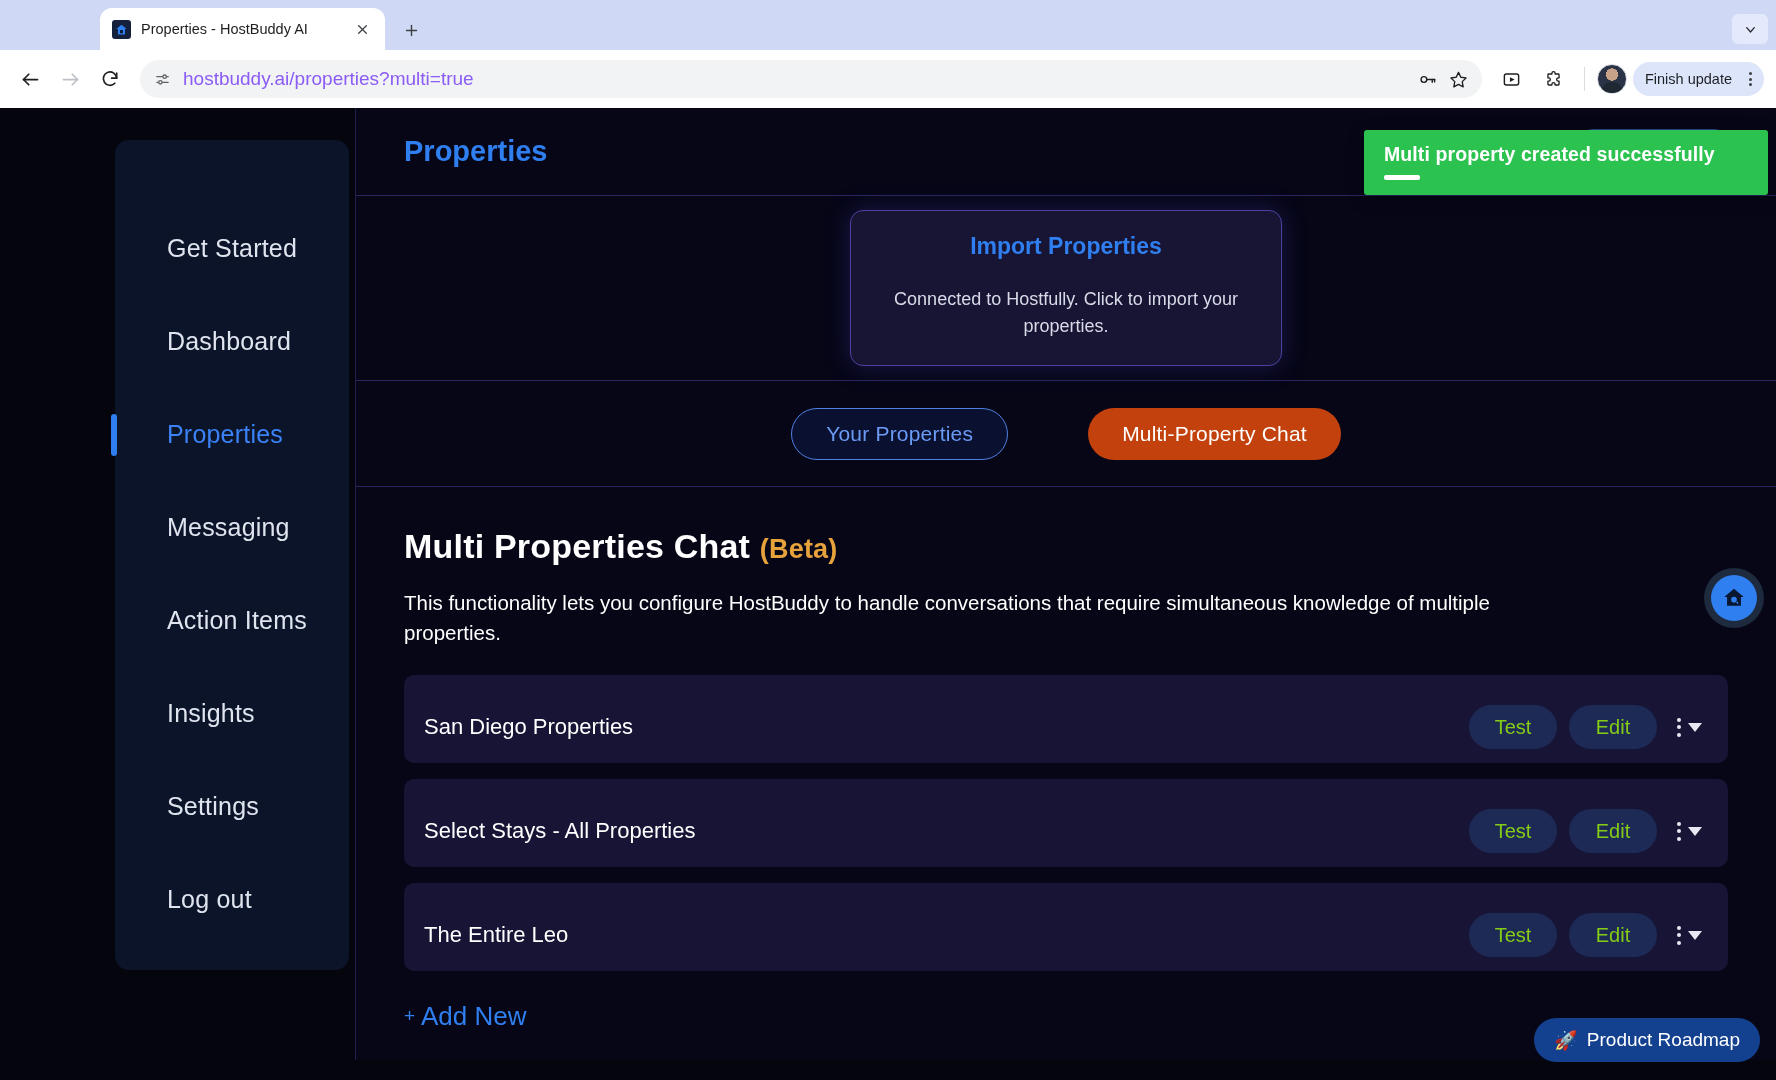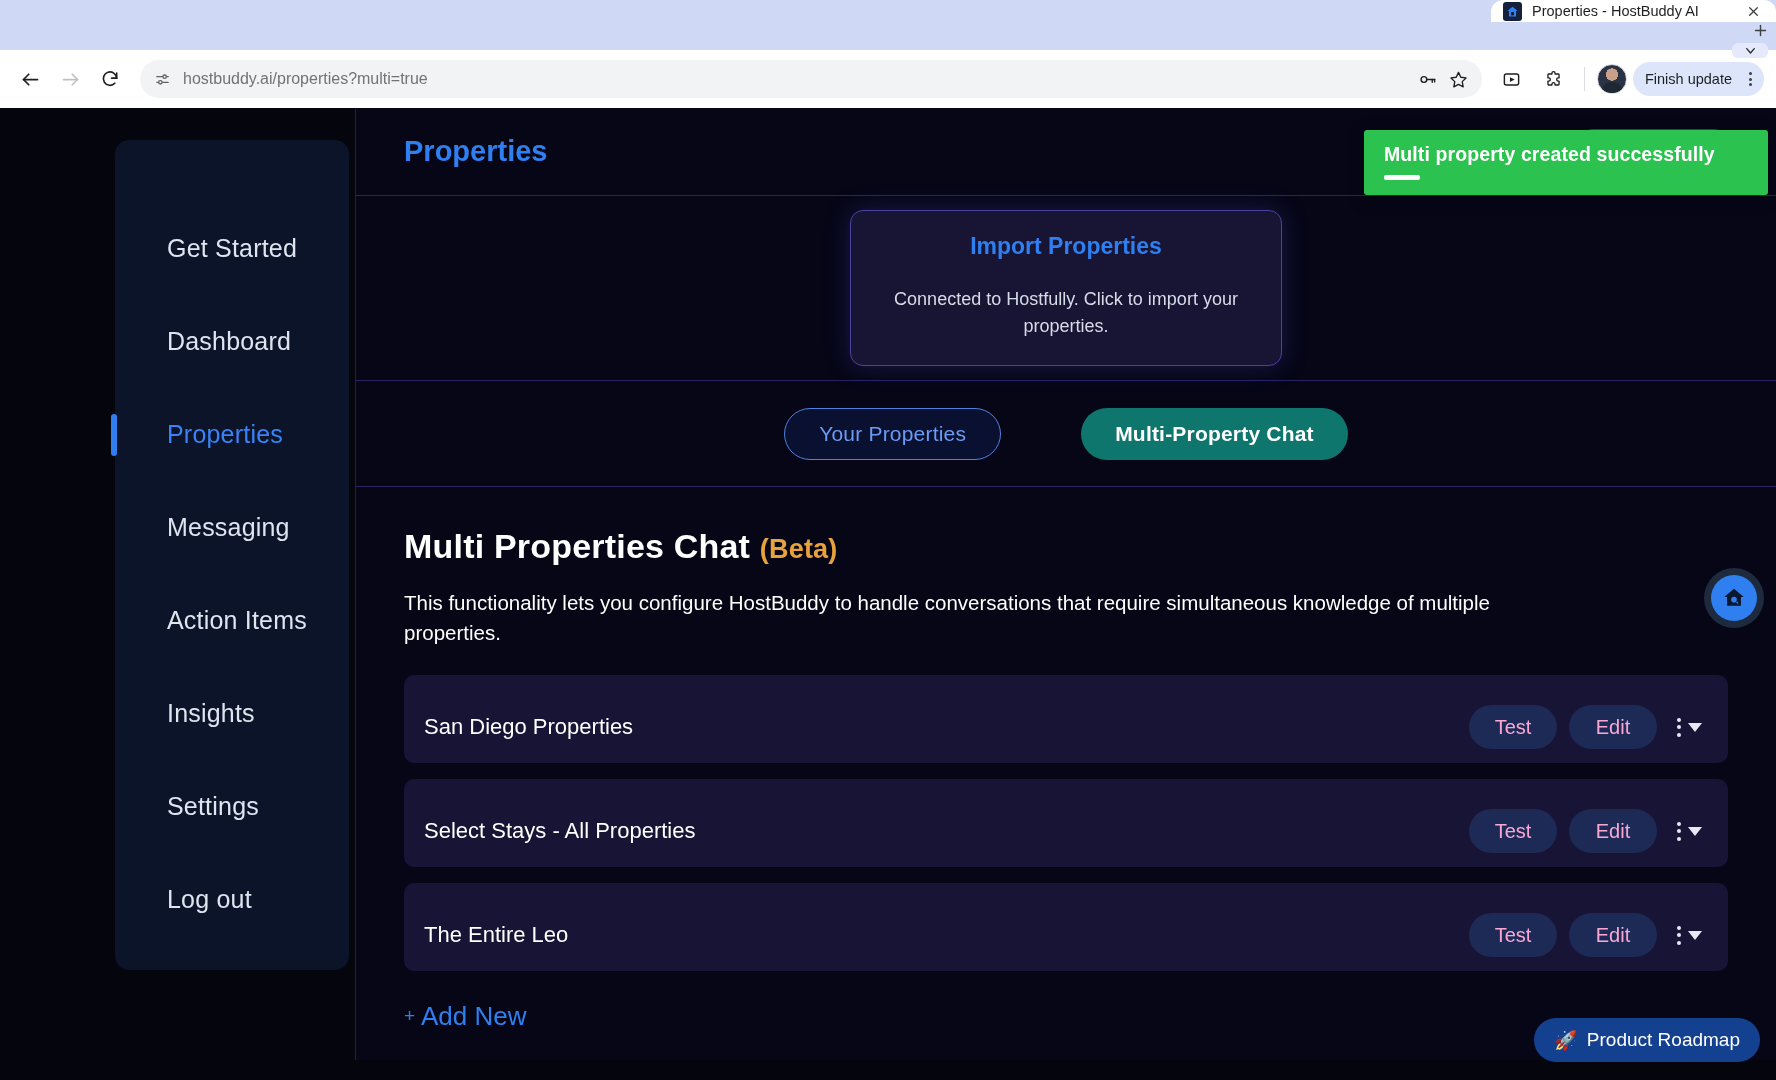--- a/index.html
+++ b/index.html
@@ -8,21 +8,21 @@
     overflow: hidden;
     font-family: "Liberation Sans", sans-serif;
     background: #06060f;
   }
 
   
   .browser { width: 1776px; height: 1080px; position: relative; }
 
   .tabstrip {
     height: 50px; background: #cfd8f5;
-    display: flex; align-items: flex-end; position: relative; flex-direction: column;
+    display: flex; align-items: flex-end; position: relative;
   }
   .tab {
     margin-left: 100px; width: 285px; height: 42px;
     background: #ffffff; border-radius: 12px 12px 0 0;
     display: flex; align-items: center; padding: 0 12px; gap: 10px;
     position: relative;
   }
   .tab-favicon {
     width: 19px; height: 19px; border-radius: 3px;
     background: #14203c; display: flex; align-items: center; justify-content: center;
@@ -58,21 +58,21 @@
     display: flex; align-items: center; justify-content: center;
     color: #1f1f1f; flex: 0 0 auto;
   }
   .tb-btn.disabled { color: #bdc1c6; }
   .omnibox {
     flex: 1 1 auto; height: 38px; background: #f1f3f4; border-radius: 19px;
     display: flex; align-items: center; padding: 0 14px; gap: 12px;
     margin: 0 8px; min-width: 0;
   }
   .omnibox-url {
-    font-size: 16px; color: #737373; flex: 1 1 auto;
+    font-size: 19px; color: #8b5cf6; flex: 1 1 auto;
     white-space: nowrap; overflow: hidden;
   }
   .omni-icon { flex: 0 0 auto; display: flex; align-items: center; }
   .tb-right { display: flex; align-items: center; gap: 6px; flex: 0 0 auto; }
   .tb-divider { width: 1px; height: 24px; background: #dadce0; margin: 0 6px; }
   .avatar {
     width: 30px; height: 30px; border-radius: 50%;
     background: radial-gradient(circle at 50% 34%, #c9a188 0 26%, #2a3345 27% 100%);
     border: 1px solid #d5d8de; overflow: hidden; position: relative;
   }
@@ -156,41 +156,41 @@
   .tabs-band {
     height: 106px; display: flex; align-items: center; justify-content: center;
     gap: 80px; border-bottom: 1px solid #2a2460;
   }
   .pill {
     height: 52px; border-radius: 26px; padding: 0 34px;
     display: flex; align-items: center; justify-content: center;
     font-size: 21px; letter-spacing: .2px;
   }
   .pill.outline { border: 1px solid #4f7fe0; color: #6b9bf5; background: #0a1130; }
-  .pill.solid { background: #0f766e; color: #ffffff; font-weight: 700; }
+  .pill.solid { background: #c2410c; color: #ffffff; font-weight: 400; }
 
   
   .body-wrap { padding: 40px 48px 0 48px; }
   .h2 { font-size: 34px; color: #ffffff; font-weight: 600; letter-spacing: .2px; }
   .h2 .beta { color: #e8a23c; font-size: 27px; font-weight: 600; }
   .desc {
     margin-top: 22px; font-size: 20.5px; color: #ffffff;
     line-height: 1.45; max-width: 1160px;
   }
 
   .prop-list { margin-top: 28px; display: flex; flex-direction: column; gap: 16px; }
   .prop-row {
     height: 88px; background: #171435; border-radius: 10px;
     display: flex; align-items: center; padding: 16px 26px 0 20px;
   }
   .prop-name { font-size: 22px; color: #ffffff; flex: 1 1 auto; }
   .row-actions { display: flex; align-items: center; gap: 12px; }
   .btn-soft {
     height: 44px; min-width: 88px; padding: 0 20px; border-radius: 22px;
-    background: #1d2a56; color: #f9a8d4; font-size: 20px;
+    background: #1d2a56; color: #84cc16; font-size: 20px;
     display: flex; align-items: center; justify-content: center;
   }
   .menu-trigger { display: flex; align-items: center; gap: 7px; margin-left: 8px; }
   .dots { display: flex; flex-direction: column; gap: 3.5px; align-items: center; }
   .dots i { width: 4px; height: 4px; background: #e6e9f2; border-radius: 50%; display:block;}
   .caret-down { width: 0; height: 0; border-left: 7px solid transparent;
                 border-right: 7px solid transparent; border-top: 9px solid #e6e9f2; }
 
   .add-new { margin-top: 30px; font-size: 26px; color: #2f7ff0; }
   .add-new .plus { font-size: 19px; vertical-align: 3px; }

